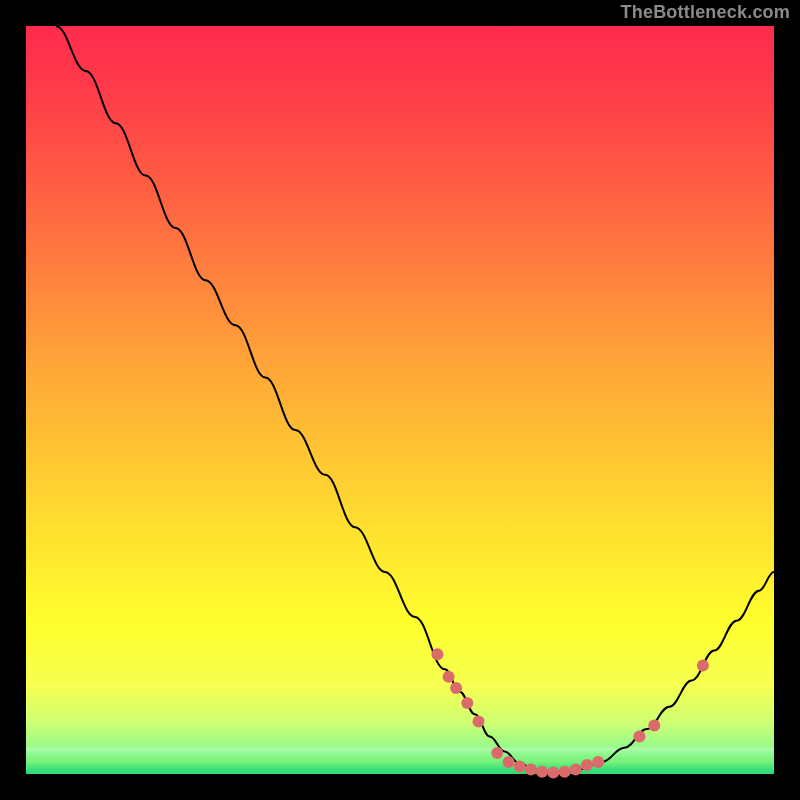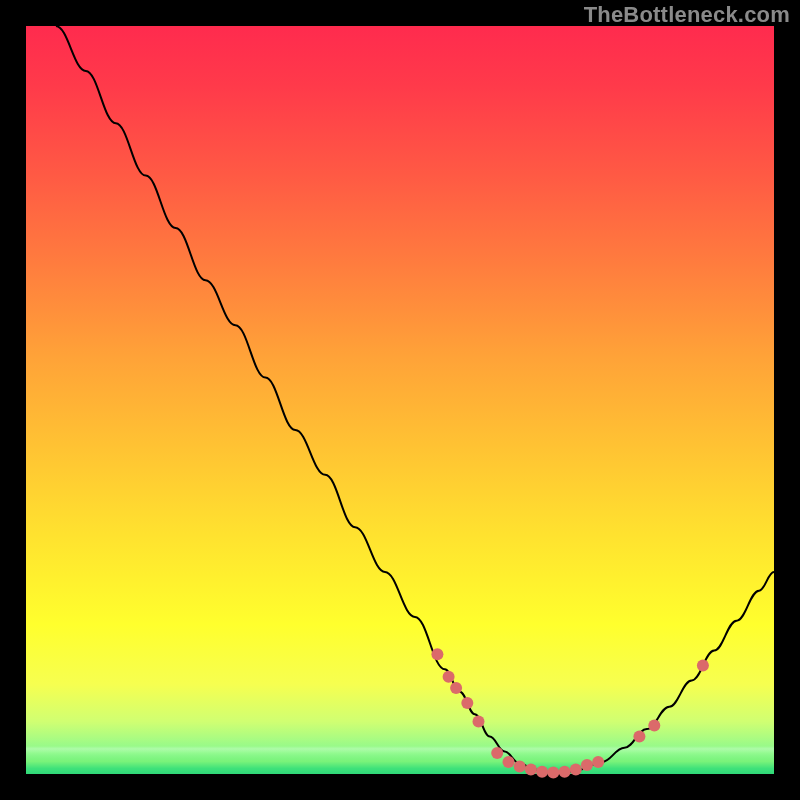--- a/index.html
+++ b/index.html
@@ -13,21 +13,21 @@
   .container {
     position: relative;
     width: 800px;
     height: 800px;
   }
   .watermark {
     position: absolute;
     top: 2px;
     right: 10px;
     font-family: Arial, Helvetica, sans-serif;
-    font-size: 22px;
+    font-size: 18px;
     font-weight: 600;
     color: #8a8a8a;
     letter-spacing: 0.2px;
     z-index: 10;
   }
   .plot-area {
     position: absolute;
     left: 26px;
     top: 26px;
     width: 748px;

